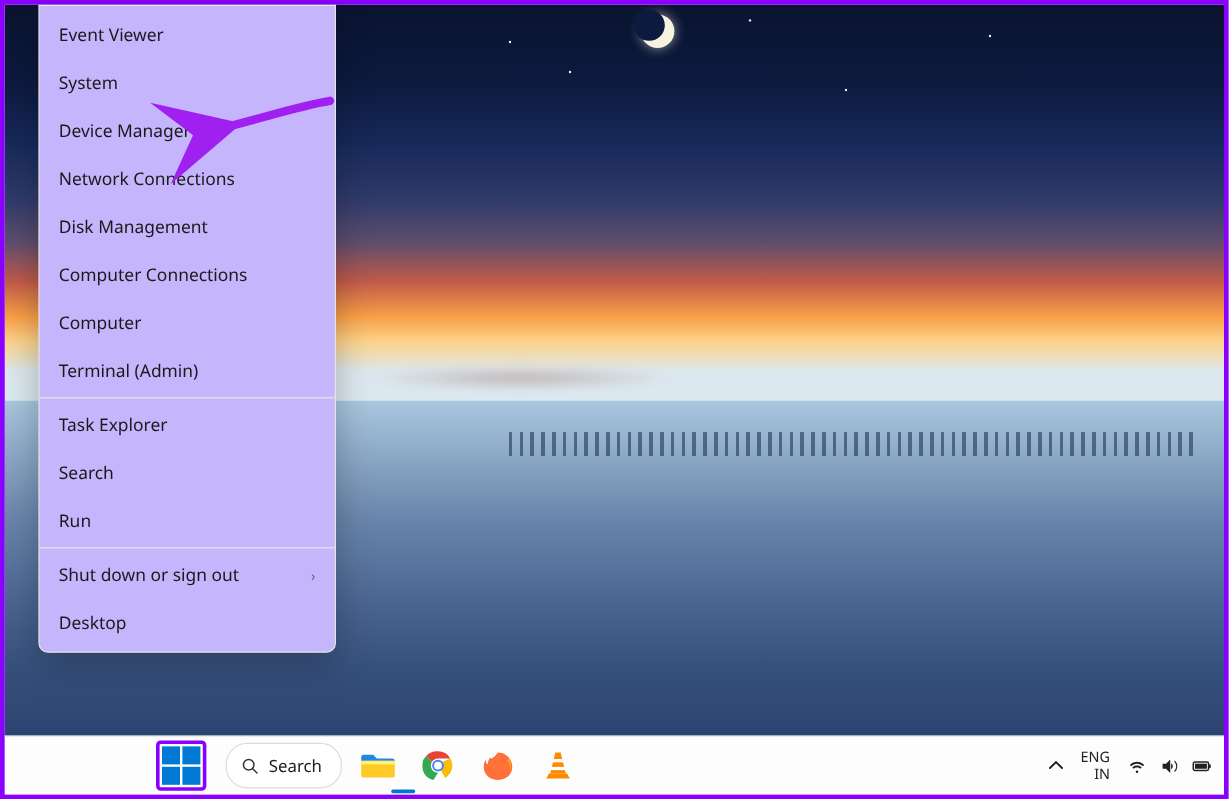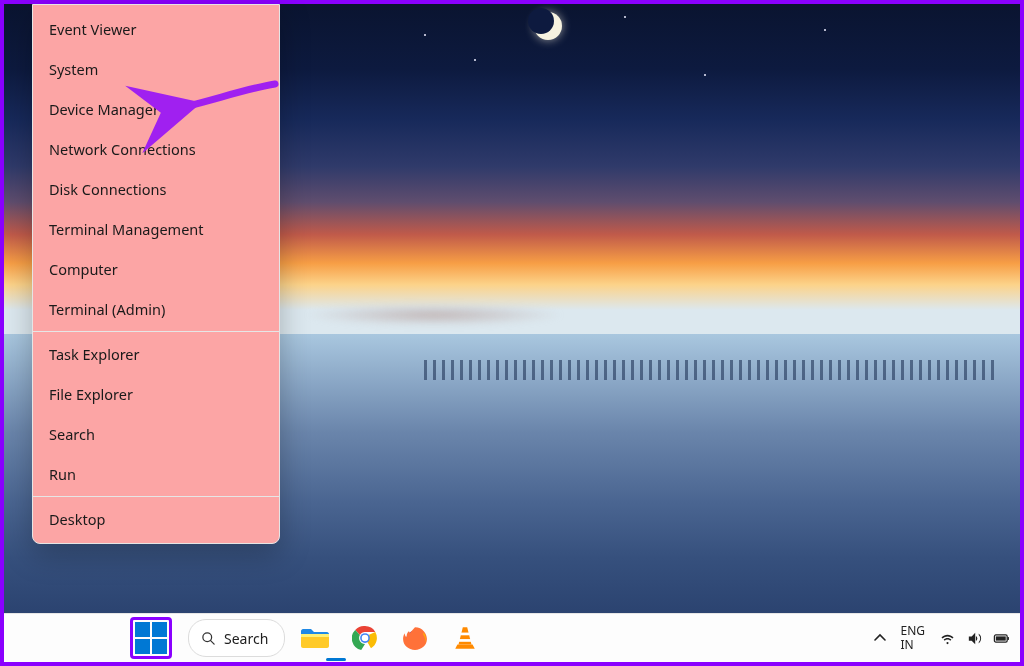--- a/index.html
+++ b/index.html
@@ -7,40 +7,40 @@
   .desktop{position:absolute;inset:0;overflow:hidden}
   .sky{position:absolute;left:0;right:0;top:0;height:360px;background:linear-gradient(180deg,#0a1430 0%,#0d1a3f 18%,#17295a 32%,#2f3a6a 45%,#5f4d6e 55%,#c05a4a 64%,#f79e45 72%,#fcd38a 78%,#dce8ef 85%)}
   .ground{position:absolute;left:0;right:0;top:330px;bottom:48px;background:linear-gradient(180deg,#a9c7df 0%,#6a85ab 35%,#4a6591 60%,#36507d 80%,#2b4370 100%)}
   .moon{position:absolute;top:8px;left:530px;width:28px;height:28px;border-radius:50%;background:#f6f2e0;box-shadow:0 0 10px rgba(246,242,224,.6)}
   .moon::after{content:"";position:absolute;left:-6px;top:-4px;width:26px;height:26px;border-radius:50%;background:#0d1a3f}
   .star{position:absolute;width:2px;height:2px;background:#eef;border-radius:50%}
   .s1{top:30px;left:420px}.s2{top:55px;left:470px}.s3{top:12px;left:620px}.s4{top:70px;left:700px}.s5{top:25px;left:820px}
   .trees{position:absolute;top:356px;left:420px;right:20px;height:20px;background:repeating-linear-gradient(90deg,#203457 0 3px,transparent 3px 9px);opacity:.6}
   .cloud{position:absolute;top:300px;left:300px;width:260px;height:22px;border-radius:50%;background:radial-gradient(ellipse at center,#c2b7b7 0%,transparent 70%);filter:blur(3px)}
 
-  .menu{position:absolute;left:28px;top:0;width:246px;background:#fca5a5;border:1px solid #e5e5e5;border-radius:0 0 8px 8px;box-shadow:0 10px 30px rgba(0,0,0,.25);padding:4px 0;font-size:14.5px;color:#1a1a1a}
+  .menu{position:absolute;left:28px;top:0;width:246px;background:#c4b5fd;border:1px solid #e5e5e5;border-radius:0 0 8px 8px;box-shadow:0 10px 30px rgba(0,0,0,.25);padding:4px 0;font-size:14.5px;color:#1a1a1a}
   .menu .item{display:flex;align-items:center;justify-content:space-between;padding:10px 16px;cursor:default}
   .menu .sep{height:1px;background:#e6e6e6;margin:2px 0}
   .chev{font-size:12px;color:#666}
 
   .arrow{position:absolute;left:176px;top:72px;width:100px;height:60px;pointer-events:none}
   .arrow svg{overflow:visible}
 
   .taskbar{position:absolute;left:0;right:0;bottom:0;height:48px;background:#fdfdfd;border-top:1px solid #e6e6e6;display:flex;align-items:center}
   .tb-center{position:absolute;left:126px;display:flex;align-items:center;gap:10px}
   .tb-btn{width:40px;height:40px;display:flex;align-items:center;justify-content:center;border-radius:4px}
   .start-wrap{border:3px solid #8a00ff;border-radius:4px;padding:1px;margin-right:6px}
   .start{width:32px;height:32px;display:grid;grid-template-columns:1fr 1fr;grid-template-rows:1fr 1fr;gap:2px}
   .start span{background:#0078d4}
   .search-pill{display:flex;align-items:center;gap:8px;height:36px;padding:0 16px 0 12px;border:1px solid #dcdcdc;border-radius:18px;background:#fff;color:#202020;font-size:14px}
   .search-pill svg{width:15px;height:15px}
   .folder{width:30px;height:24px}
   .chrome,.firefox,.vlc{width:26px;height:26px}
   .tb-right{position:absolute;right:10px;display:flex;align-items:center;gap:14px;font-size:12px;color:#222}
-  .lang{text-align:left;line-height:1.15}
+  .lang{text-align:right;line-height:1.15}
   .caret-up{width:12px;height:12px}
   .sys-ico{display:flex;align-items:center;gap:10px}
   .sys-ico svg{width:17px;height:17px;fill:#222}
   .under-folder{position:absolute;bottom:1px;left:322px;width:20px;height:3px;background:#0078d4;border-radius:2px}
 </style>
 </head>
 <body>
 
 <div class="frame">
   <div class="desktop">
@@ -63,45 +63,46 @@
       <div class="item">
         <span>System</span>
       </div>
       <div class="item">
         <span>Device Manager</span>
       </div>
       <div class="item">
         <span>Network Connections</span>
       </div>
       <div class="item">
-        <span>Disk Connections</span>
+        <span>Disk Management</span>
       </div>
       <div class="item">
-        <span>Terminal Management</span>
+        <span>Computer Connections</span>
       </div>
       <div class="item">
         <span>Computer</span>
       </div>
       <div class="item">
         <span>Terminal (Admin)</span>
       </div>
       <div class="sep"></div>
       <div class="item">
         <span>Task Explorer</span>
       </div>
       <div class="item">
-        <span>File Explorer</span>
-      </div>
-      <div class="item">
         <span>Search</span>
       </div>
       <div class="item">
         <span>Run</span>
       </div>
       <div class="sep"></div>
+      <div class="item">
+        <span>Shut down or sign out</span>
+        <span class="chev">›</span>
+      </div>
       <div class="item">
         <span>Desktop</span>
       </div>
     </div>
 
   <div class="arrow">
     <svg width="100" height="60">
       <defs>
           <marker id="ah" markerWidth="12" markerHeight="12" refX="2" refY="5" orient="auto">
         <path d="M10,0 L0,5 L10,10 L6,5 Z" fill="#a020f0"></path>

